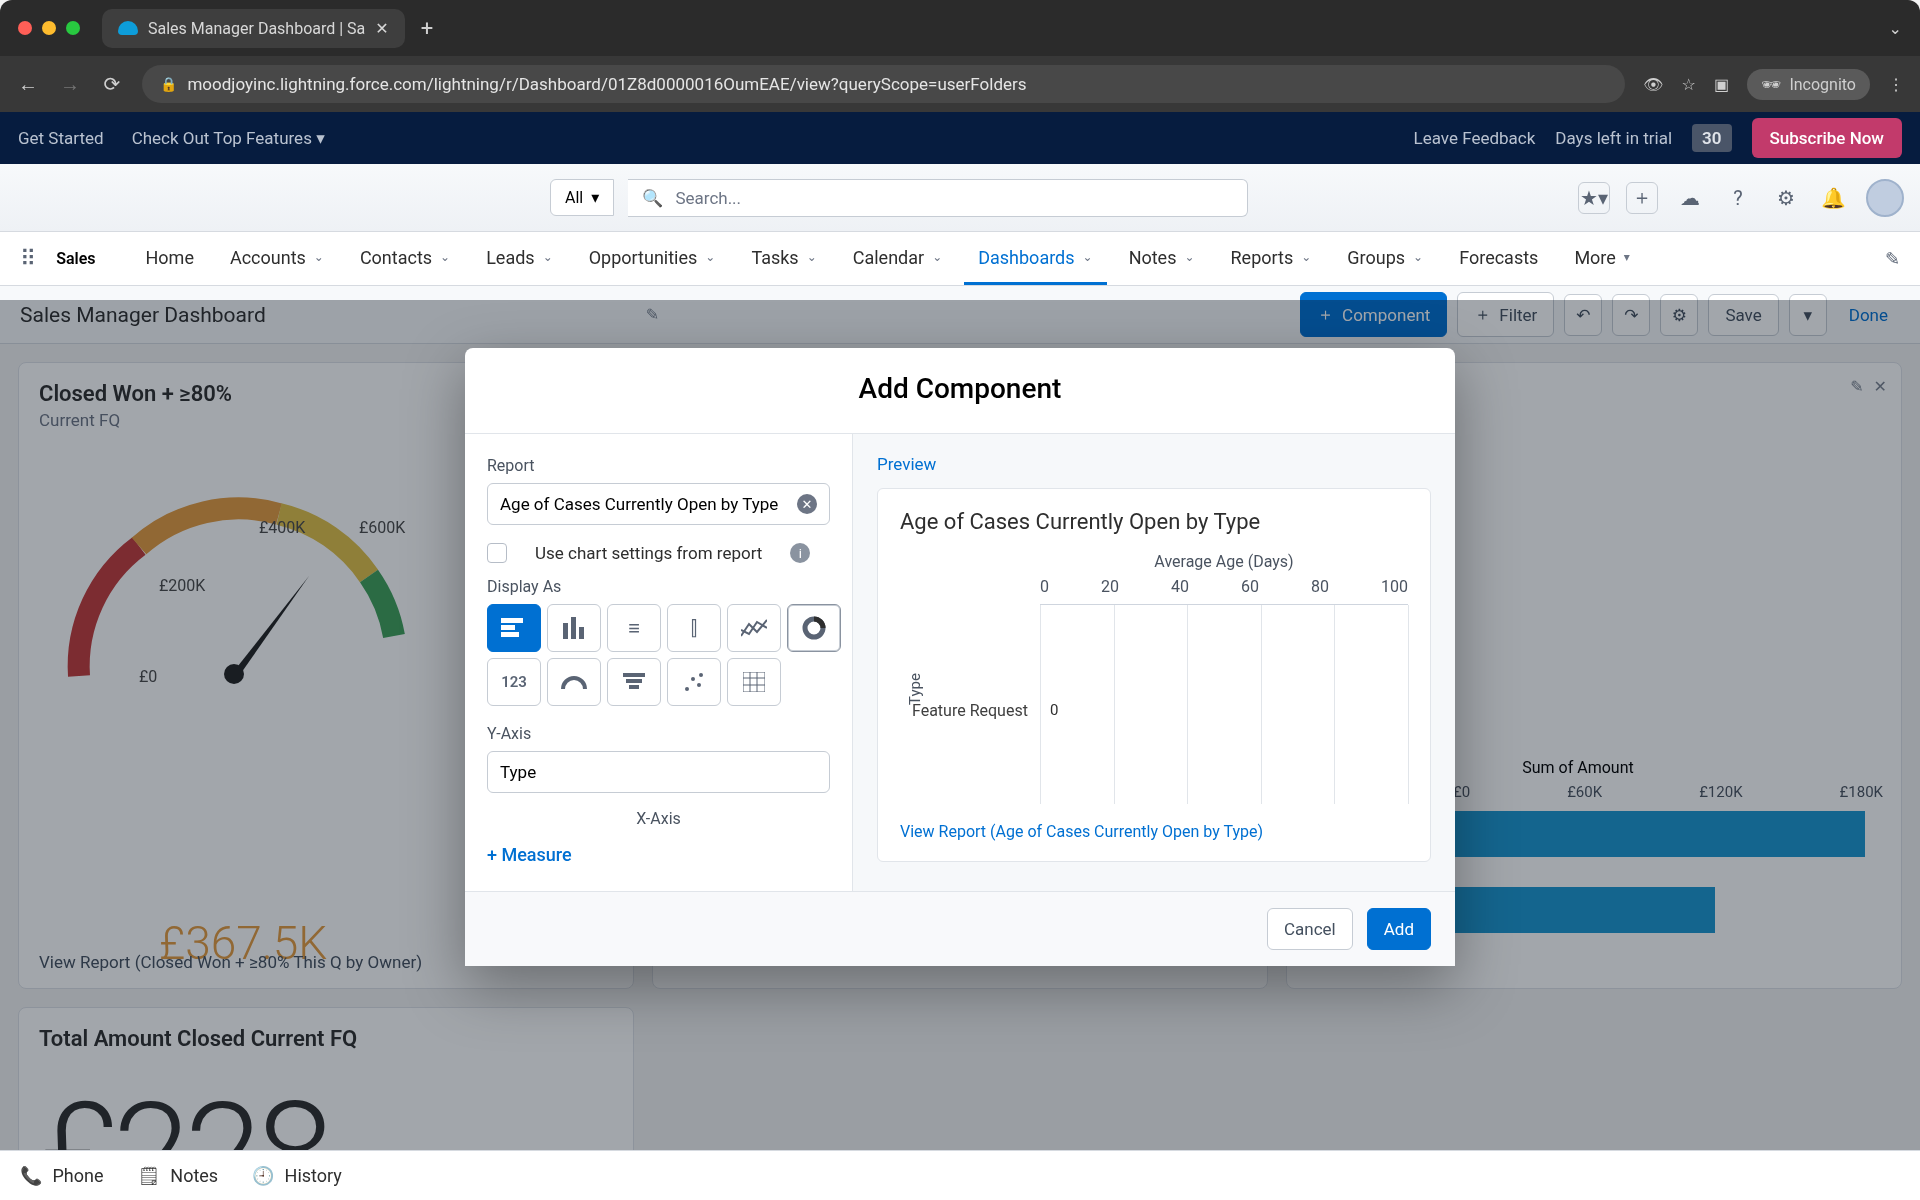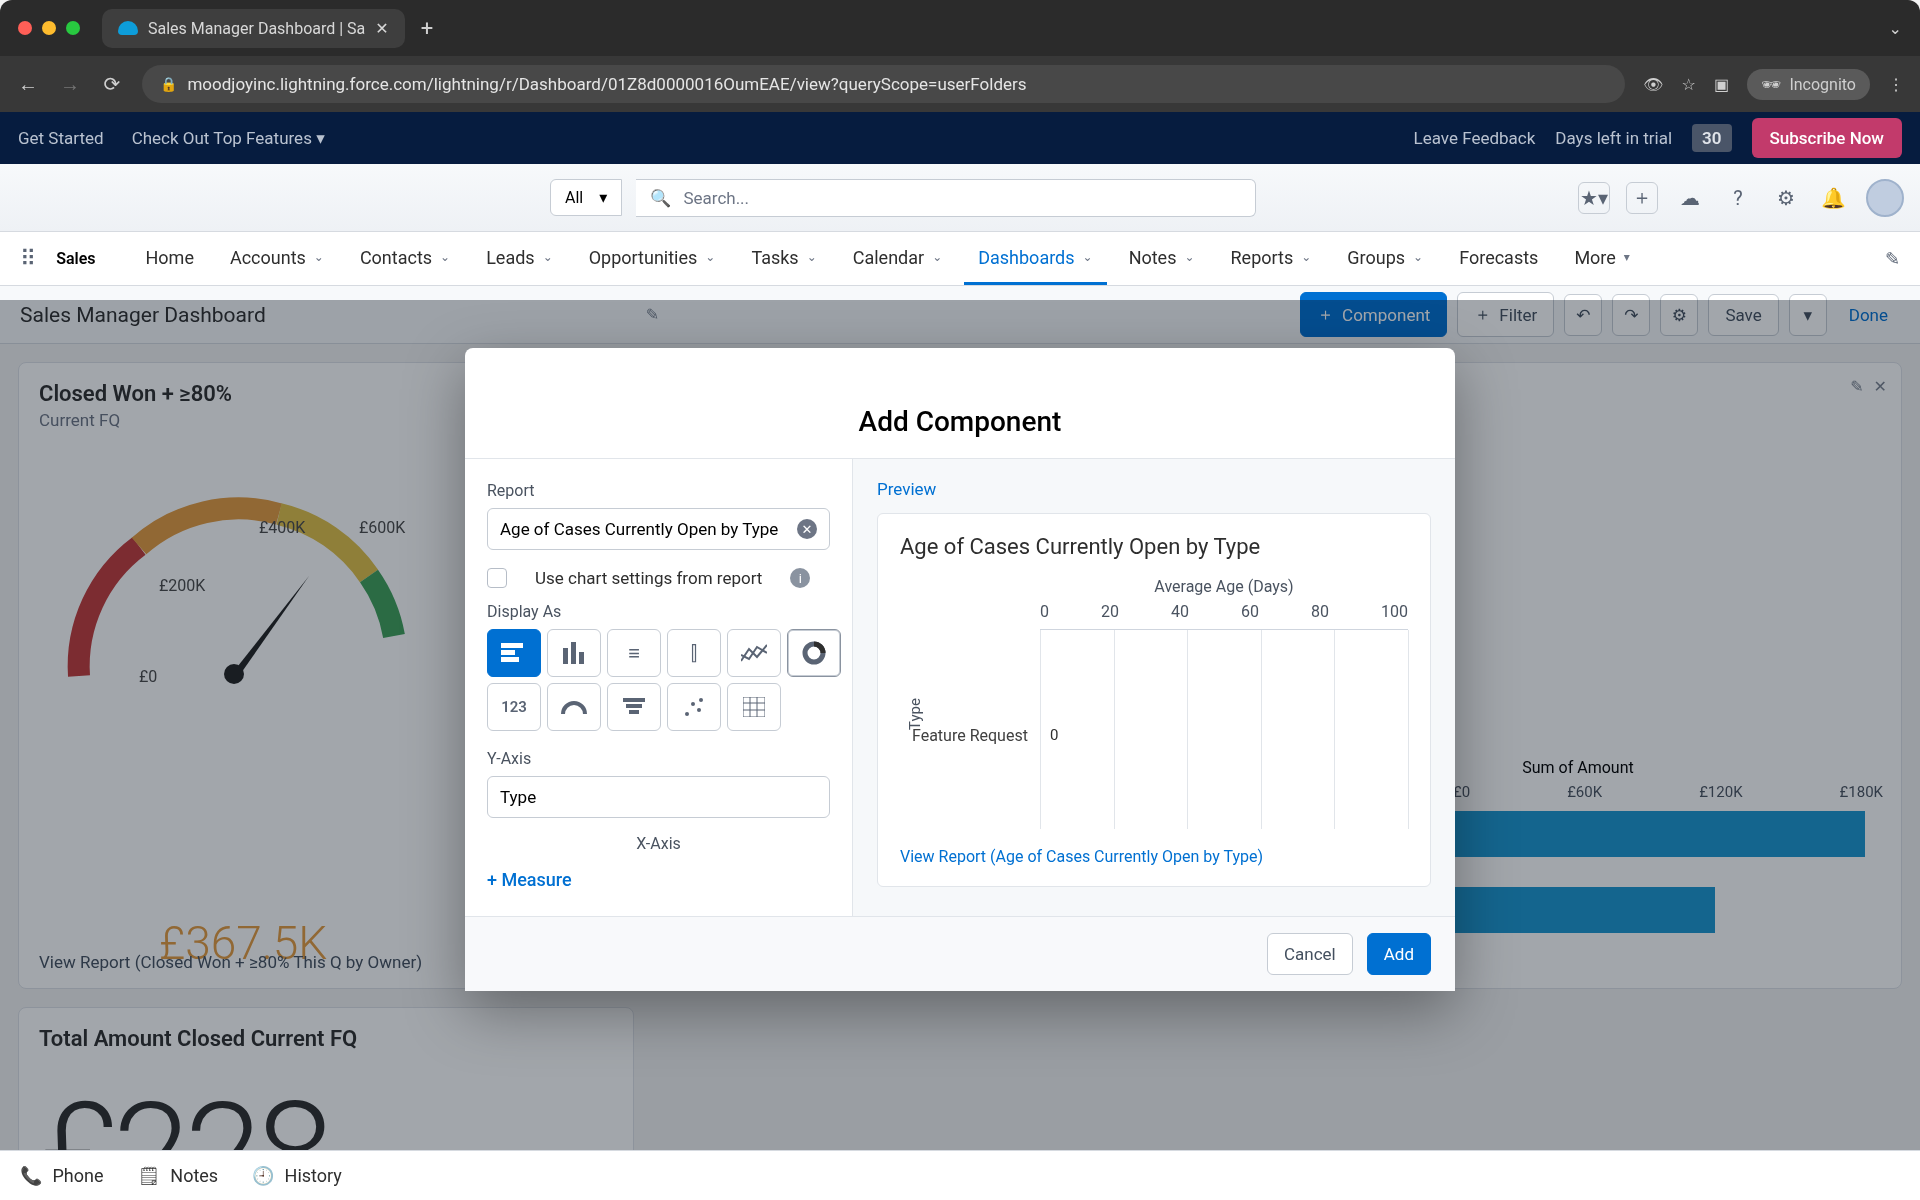--- a/index.html
+++ b/index.html
@@ -27,21 +27,21 @@
 
 .feedback-bar { background: #061c3f; height: 52px; display: flex; align-items: center; padding: 0 18px; color: #b9c2d0; font-size: 17px; }
 .feedback-left { display: flex; gap: 28px; align-items: flex-start; }
 .feedback-right { margin-left: auto; display: flex; align-items: center; gap: 20px; }
 .days-badge { background: #4a5568; color: #e0e4ea; padding: 4px 10px; border-radius: 4px; font-weight: 600; }
 .subscribe-btn { background: #c23a6b; color: #fff; padding: 10px 18px; border-radius: 6px; font-weight: 500; }
 
 
 .sf-header { background: linear-gradient(#f7f9fb,#eef1f5); border-bottom: 1px solid #d6dae0; height: 68px; display: flex; align-items: center; padding: 0 16px; gap: 14px; }
 .sf-header .spacer { width: 520px; }
-.scope-pill { border: 1px solid #c6ccd4; border-radius: 6px 0 0 6px; padding: 8px 14px; display: flex; align-items: center; gap: 16px; font-size: 16px; background: #fff; }
+.scope-pill { border: 1px solid #c6ccd4; border-radius: 6px 0 0 6px; padding: 8px 14px; display: flex; align-items: center; gap: 8px; font-size: 16px; background: #fff; }
 .search-box { flex: 1; max-width: 620px; border: 1px solid #c6ccd4; border-left: none; border-radius: 0 6px 6px 0; padding: 8px 14px; display: flex; align-items: center; gap: 12px; color: #6d7585; background: #fff; font-size: 17px; }
 .hdr-ico-group { margin-left: auto; display: flex; align-items: center; gap: 16px; color: #5a6474; font-size: 20px; }
 .hdr-ico { width: 32px; height: 32px; display: flex; align-items: center; justify-content: center; border: 1px solid transparent; border-radius: 6px; cursor: pointer; }
 .hdr-ico.bordered { border-color: #c6ccd4; }
 .avatar { width: 38px; height: 38px; border-radius: 50%; background: #c0cde0; border: 2px solid #9fb2cc; }
 
 
 .sf-nav { background: #fff; border-bottom: 1px solid #d6dae0; height: 54px; display: flex; align-items: center; padding: 0 20px; gap: 8px; }
 .app-launcher { font-size: 22px; color: #5a6474; margin-right: 12px; cursor: pointer; }
 .app-name { font-size: 16px; font-weight: 600; margin-right: 28px; }
@@ -70,21 +70,21 @@
 
 
 .gauge-wrap { position: relative; width: 380px; height: 260px; margin-top: 26px; }
 .gauge-wrap svg { width: 100%; height: 100%; }
 .gauge-label { position: absolute; font-size: 16px; color: #4a4a4a; }
 
 
 .overlay { position: absolute; inset: 0; top: 300px; background: rgba(10,20,35,0.38); display: flex; align-items: flex-start; justify-content: center; padding-top: 48px; }
 .modal { width: 990px; background: #fff; border-radius: 8px; box-shadow: 0 20px 60px rgba(0,0,0,0.35); position: relative; }
 .modal-close { position: absolute; top: -4px; right: -2px; color: #fff; font-size: 34px; font-weight: 300; cursor: pointer; }
-.modal-header { text-align: center; padding: 24px 0 20px; font-size: 28px; font-weight: 500; border-bottom: 1px solid #e1e5ea; margin-top: 33px; }
+.modal-header { text-align: center; padding: 24px 0 28px; font-size: 28px; font-weight: 500; border-bottom: 1px solid #e1e5ea; }
 .modal-body { display: flex; }
 .modal-left { width: 388px; border-right: 1px solid #e1e5ea; padding: 22px 22px 26px; }
 .modal-right { flex: 1; background: #f6f8fa; padding: 20px 24px; }
 .field-label { font-size: 16px; color: #4a5360; margin-bottom: 8px; }
 .input-box { border: 1px solid #c6ccd4; border-radius: 6px; padding: 10px 12px; font-size: 17px; display: flex; align-items: center; justify-content: space-between; background: #fff; }
 .clear-x { width: 20px; height: 20px; border-radius: 50%; background: #6d7585; color: #fff; display: flex; align-items: center; justify-content: center; font-size: 13px; cursor: pointer; }
 .checkbox-row { display: flex; align-items: center; gap: 28px; margin: 18px 0 8px; font-size: 17px; color: #2e2e2e; }
 .checkbox { width: 20px; height: 20px; border: 1px solid #b6bdc7; border-radius: 4px; }
 .info-dot { width: 20px; height: 20px; border-radius: 50%; background: #8a93a0; color: #fff; font-size: 13px; display: flex; align-items: center; justify-content: center; }
 .display-grid { display: grid; grid-template-columns: repeat(6, 54px); gap: 6px; margin-top: 8px; margin-bottom: 18px; }

